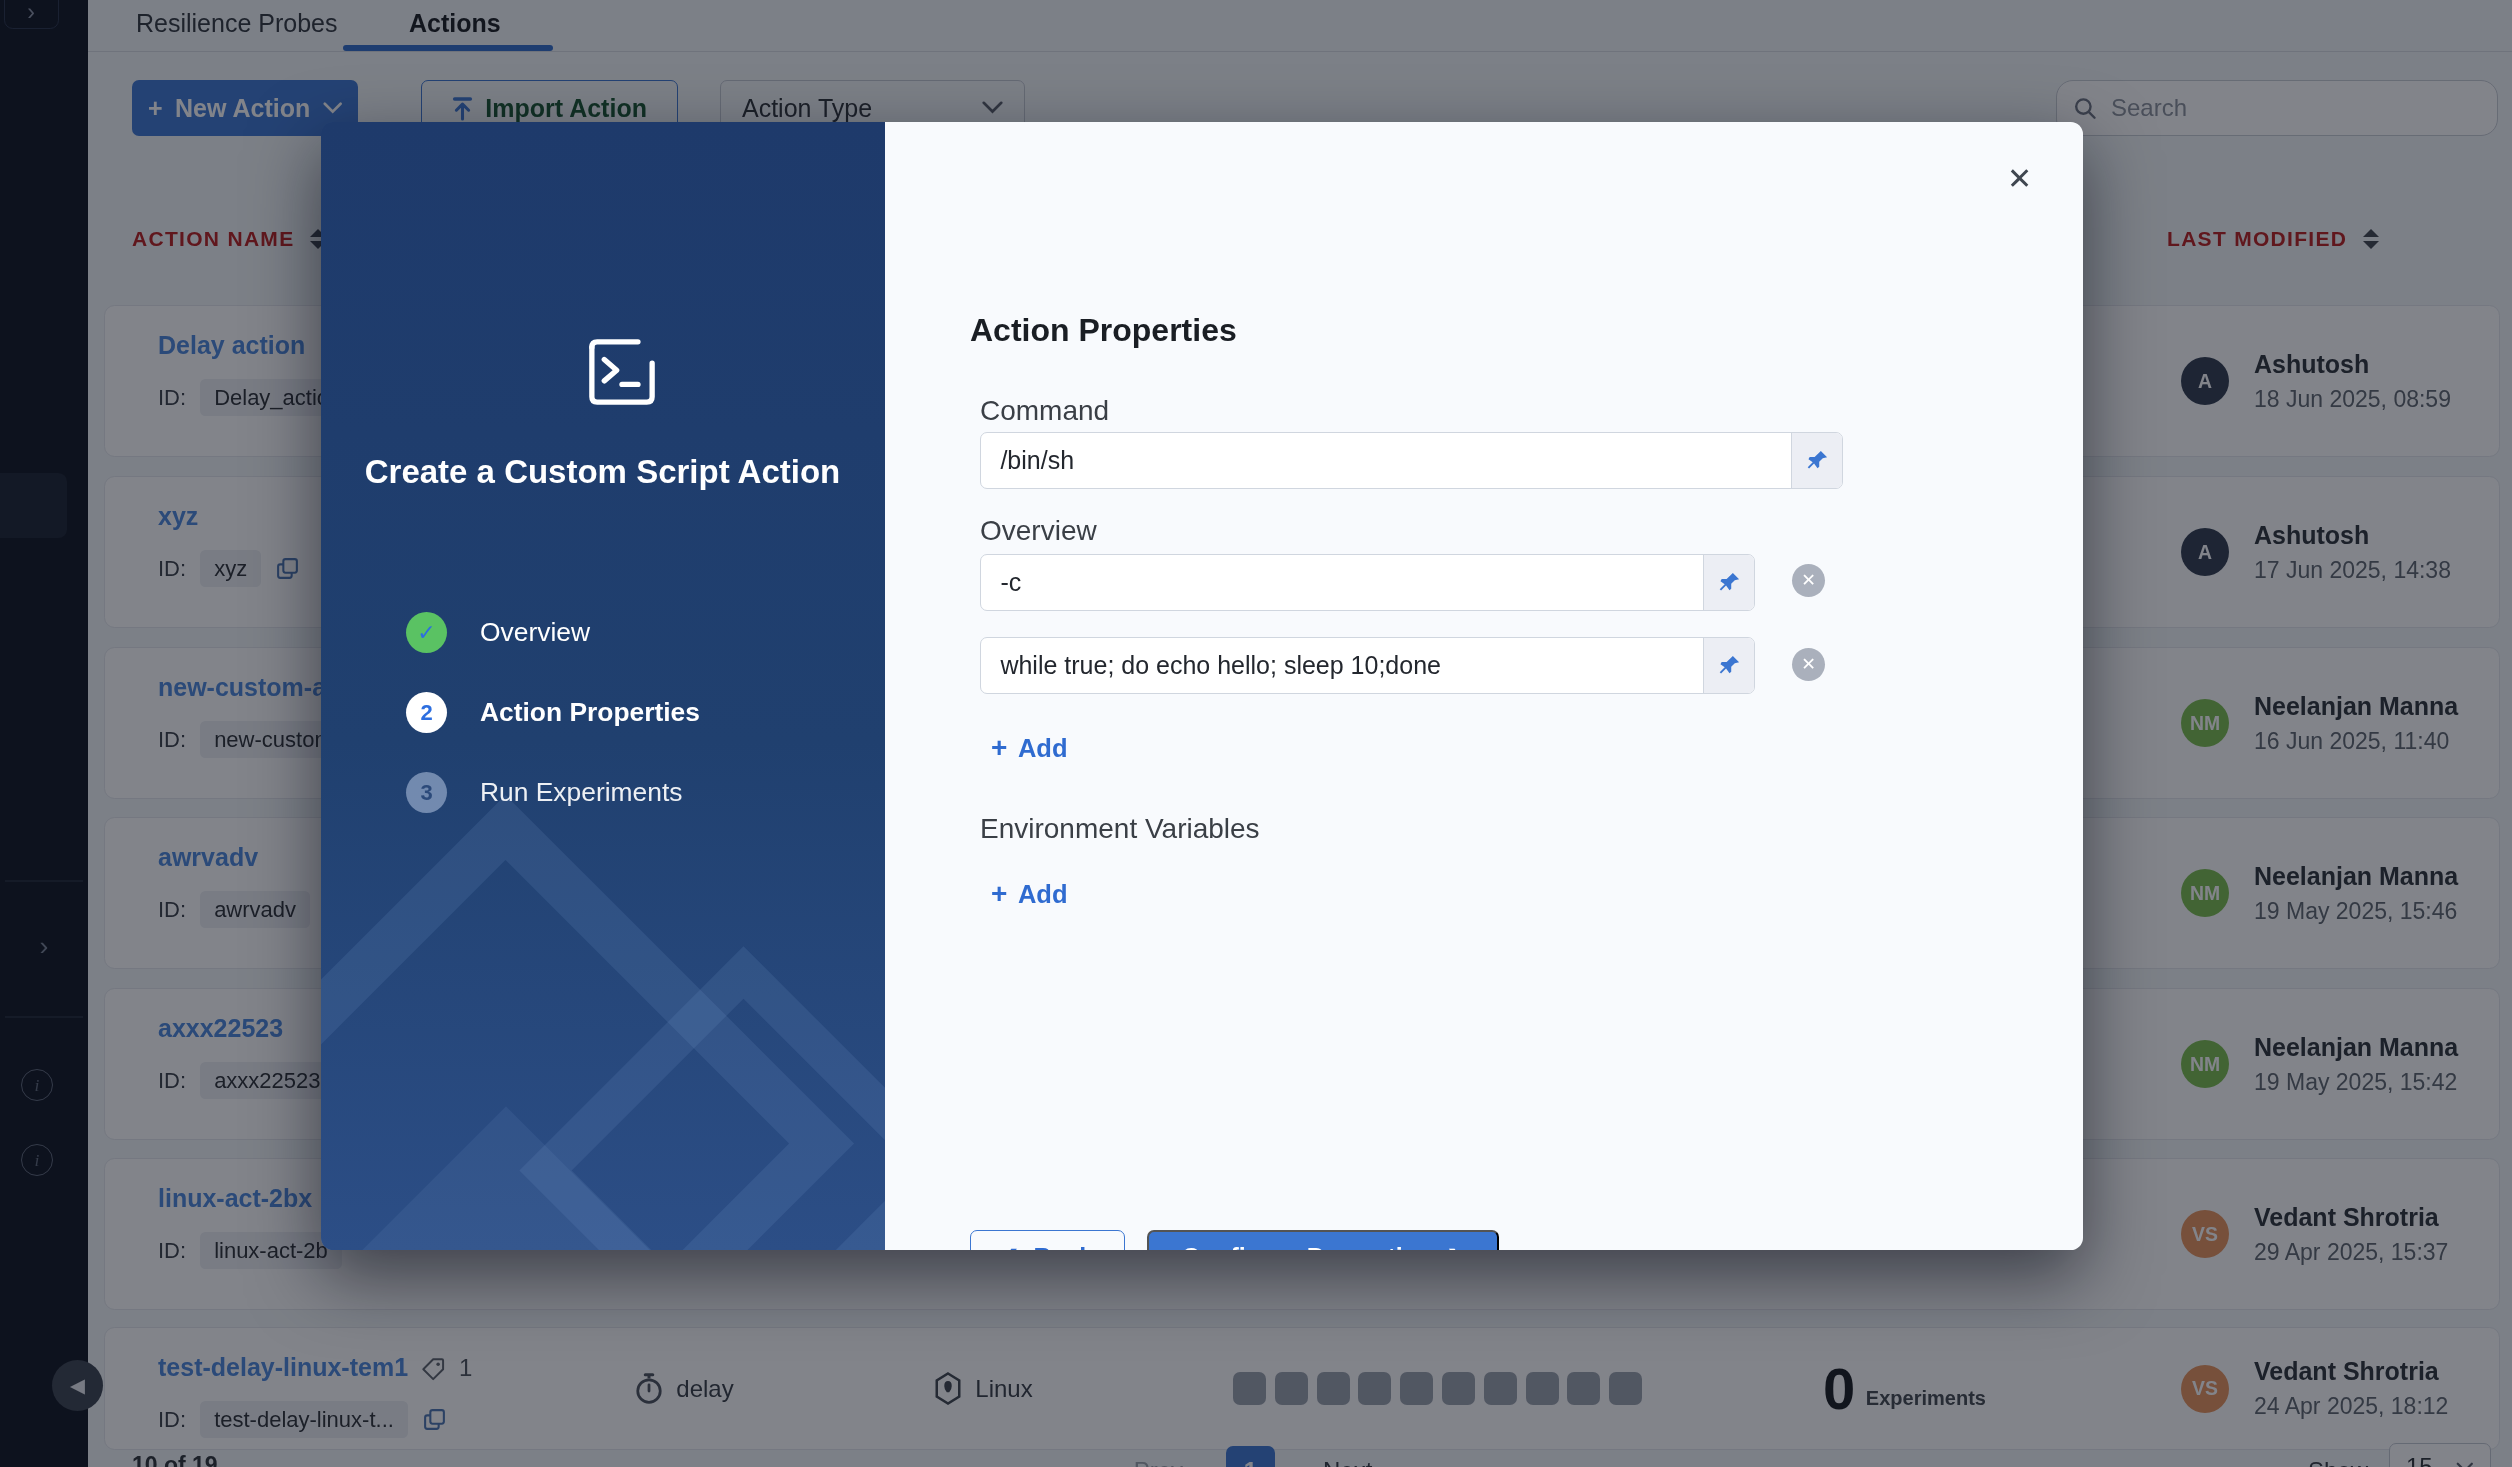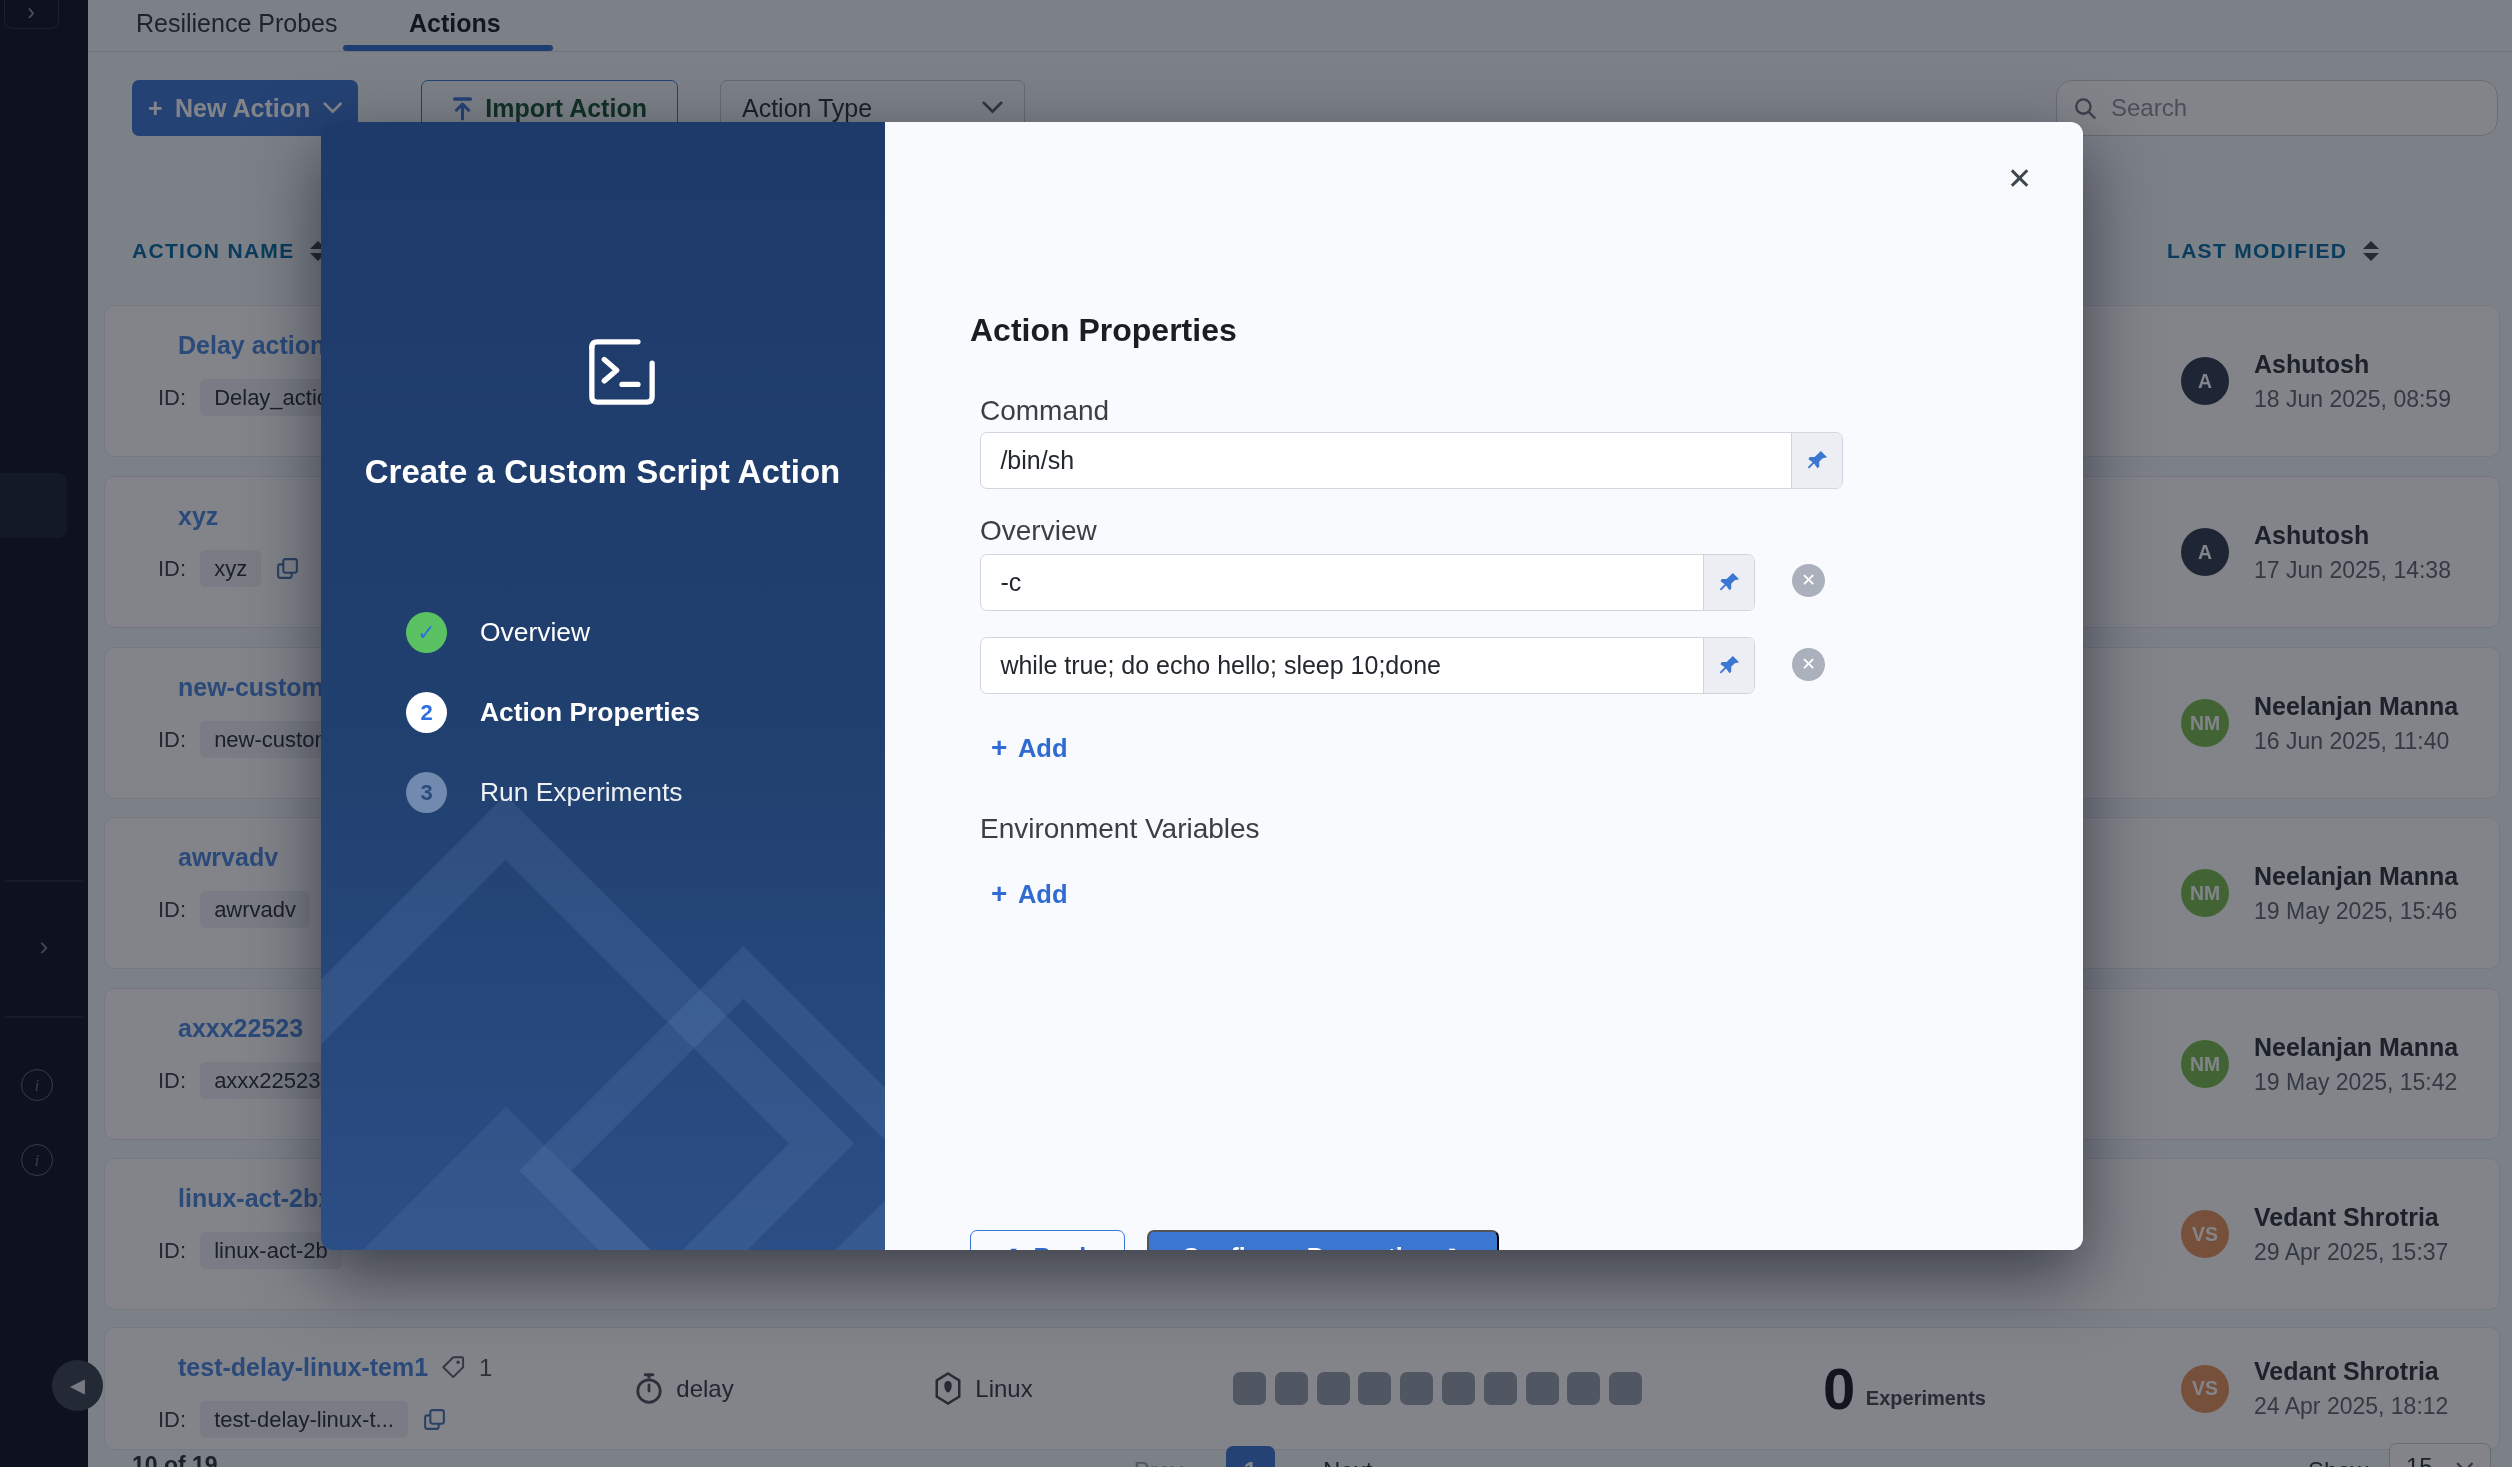--- a/index.html
+++ b/index.html
@@ -30,30 +30,30 @@
     font-size:25px; font-weight:bold; }
   .btn-primary { background:#3b76d1; color:#ffffff; border:none; }
   .btn-outline { background:transparent; color:#14532d; border:1.8px solid #3b76d1; }
   .select-like { background:transparent; border:1.8px solid #c3c9d2; color:#2b3036; font-weight:normal; justify-content:space-between; padding:0 21px; }
   .searchbox { position:absolute; left:1968px; top:80px; width:442px; height:56px; background:#ffffff; border:1.8px solid #c7ccd4;
     border-radius:17px; display:flex; align-items:center; gap:14px; padding:0 16px; }
   .searchbox input { border:none; outline:none; font-size:24px; color:#3a4048; width:100%; background:transparent;
     font-family:"Liberation Sans","DejaVu Sans",sans-serif; }
   .searchbox input::placeholder { color:#8a919c; }
   
-  .th { position:absolute; top:227px; font-size:21px; font-weight:bold; letter-spacing:1.3px; color:#0369a1;
-    display:flex; align-items:center; gap:16px;margin-top:12px; }
+  .th { position:absolute; top:227px; font-size:21px; font-weight:bold; letter-spacing:1.3px; color:#b91c1c;
+    display:flex; align-items:center; gap:16px; }
   .sort { display:inline-flex; flex-direction:column; gap:3.5px; }
   .sort i { width:0; height:0; border-left:8px solid transparent; border-right:8px solid transparent; display:block; }
   .sort .up { border-bottom:8.8px solid #3d434c; }
   .sort .dn { border-top:8.8px solid #3d434c; }
   .card { position:absolute; left:16px; right:12.3px; height:152px; background:#ffffff; border:0.9px solid #e3e7ec;
     border-radius:10.6px; }
   .c-nameblock { position:absolute; left:53px; top:25px; }
-  .c-namerow { display:flex; align-items:center; gap:12.3px;margin-left:20px; }
+  .c-namerow { display:flex; align-items:flex-end; gap:12.3px; }
   .c-name { font-size:25px; font-weight:bold; color:#4a86db; }
   .c-idrow { margin-top:19.4px; display:flex; align-items:center; gap:14px; font-size:22px; color:#383d45; }
   .c-idpill { background:#eceef3; border-radius:5.3px; padding:5.3px 14px; color:#2a2e34; }
   .copy-ic, .tag-ic { display:inline-flex; }
   .c-tagcount { font-size:24px; color:#4a5058; }
   .c-mid { position:absolute; top:0; height:100%; display:flex; align-items:center; gap:12.3px; font-size:24px; color:#363c44; }
   .c-skel { position:absolute; left:1128px; top:0; height:100%; display:flex; align-items:center; gap:8.8px; }
   .c-skel i { width:33px; height:33px; background:#9aa1ac; border-radius:7px; display:block; }
   .c-exp { position:absolute; left:1718px; top:0; height:100%; display:flex; align-items:center; gap:10.6px; }
   .c-exp .num { font-size:58px; font-weight:bold; color:#14171c; }

